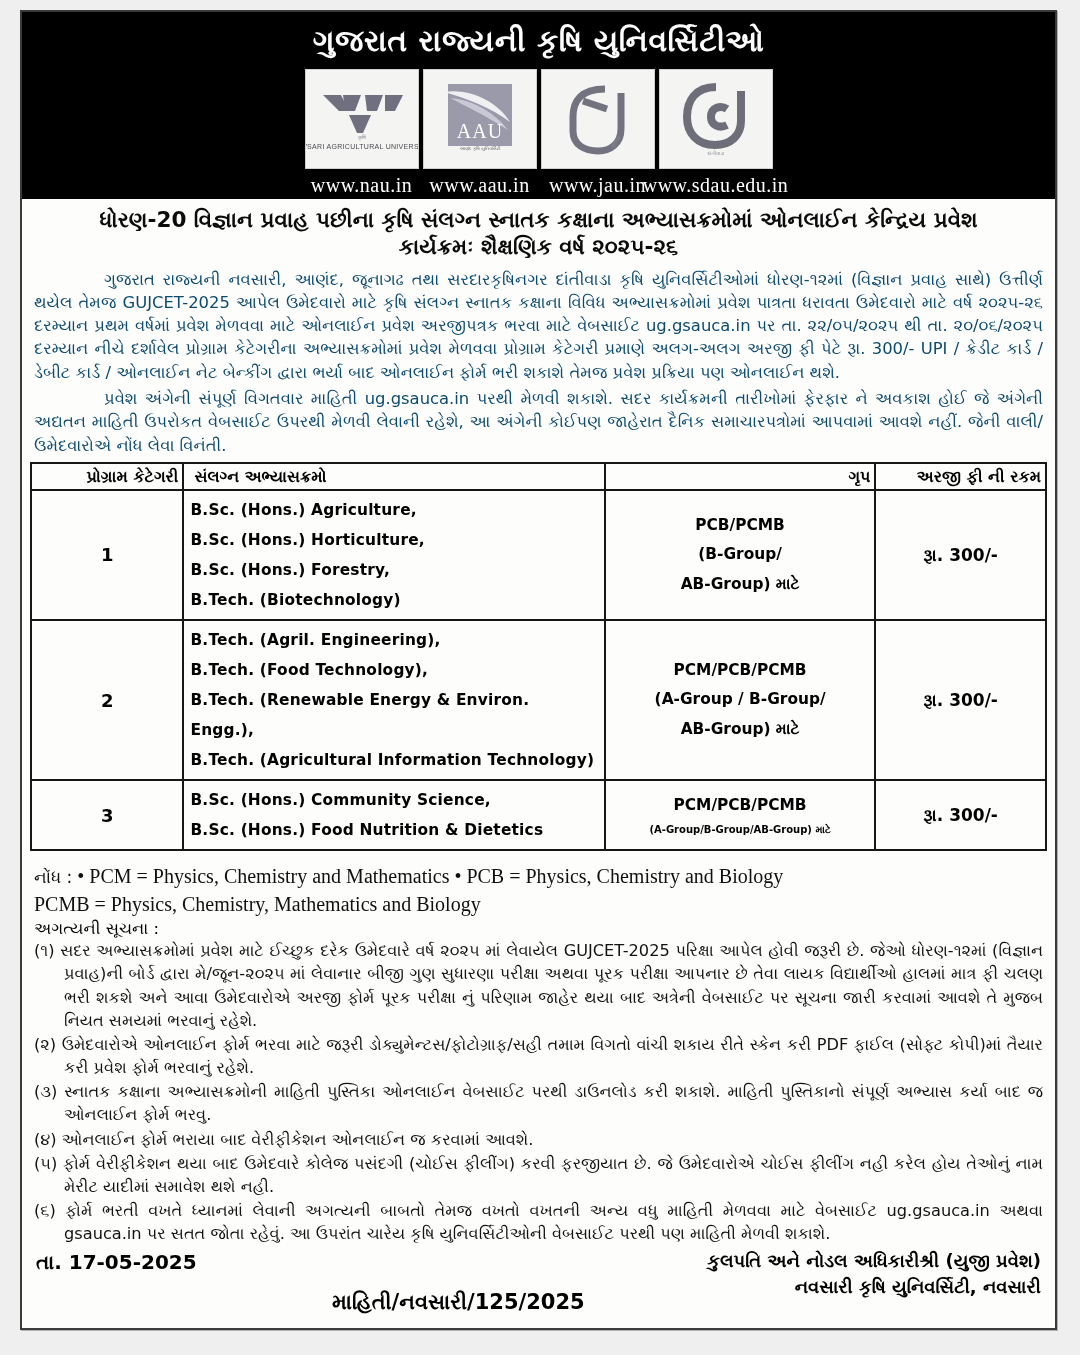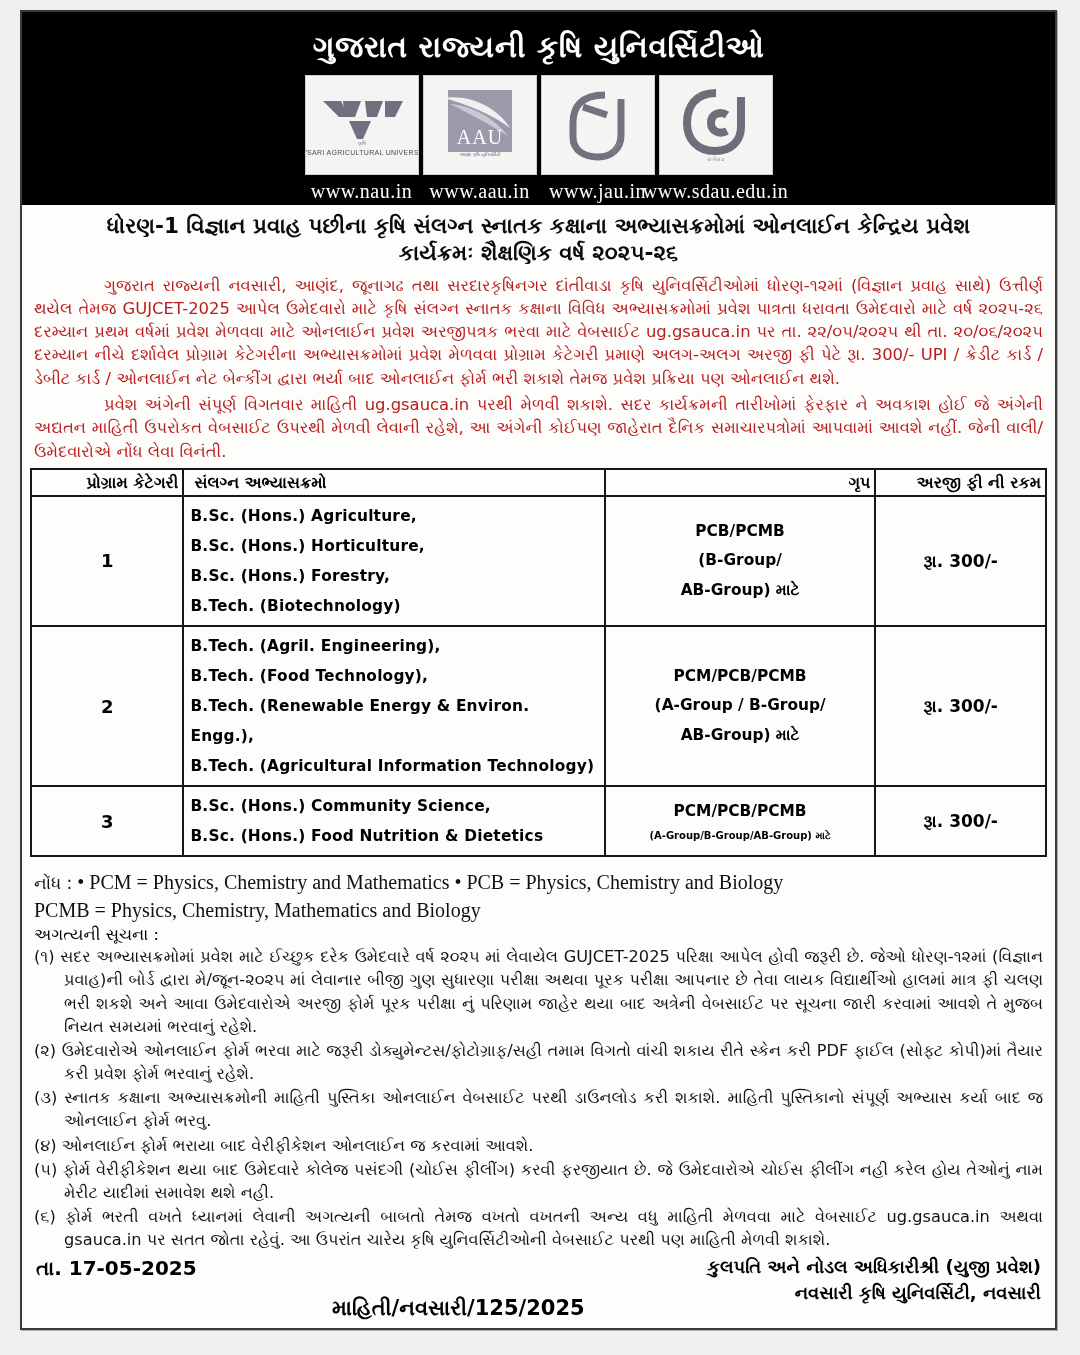--- a/index.html
+++ b/index.html
@@ -26,21 +26,21 @@
     border: 2px solid #3a3a3a;
     box-sizing: border-box;
     box-shadow: 1px 1px 0 rgba(0,0,0,.25);
     overflow: hidden;
   }
 
   
   .masthead {
     background: #000;
     color: #fff;
-    padding: 12px 0 2px 0;
+    padding: 6px 0 2px 0;
   }
   .masthead-title {
     text-align: center;
     font-family: "DejaVu Sans", sans-serif;
     font-weight: bold;
     font-size: 30px;
     letter-spacing: .5px;
     color: #ffffff;
     padding: 6px 0 10px 0;
     line-height: 1.15;
@@ -99,21 +99,21 @@
   }
 
   
   .body-wrap { padding: 2px 12px 0 12px; }
   p.gj {
     font-family: "DejaVu Sans", sans-serif;
     font-size: 16.4px;
     line-height: 1.42;
     margin: 3px 0 3px 0;
     text-align: justify;
-    color: #b91c1c;
+    color: #0c4a6e;
   }
   p.gj.indent { text-indent: 70px; }
 
   
   table.maintbl {
     border-collapse: collapse;
     width: calc(100% - 16px);
     margin: 5px 8px 0 8px;
     table-layout: fixed;
   }
@@ -286,21 +286,21 @@
             <text x="39" y="76" font-size="5" fill="#8a8a95" text-anchor="middle" font-family="DejaVu Sans">દાંતીવાડા</text>
           </svg>
         </div>
         <div class="logo-url">www.sdau.edu.in</div>
       </div>
 
     </div>
   </div>
 
   <div class="doc-heading">
-    <div>ધોરણ-1 વિજ્ઞાન પ્રવાહ પછીના કૃષિ સંલગ્ન સ્નાતક કક્ષાના અભ્યાસક્રમોમાં ઓનલાઈન કેન્દ્રિય પ્રવેશ</div>
+    <div>ધોરણ-20 વિજ્ઞાન પ્રવાહ પછીના કૃષિ સંલગ્ન સ્નાતક કક્ષાના અભ્યાસક્રમોમાં ઓનલાઈન કેન્દ્રિય પ્રવેશ</div>
     <div>કાર્યક્રમઃ શૈક્ષણિક વર્ષ ૨૦૨૫-૨૬</div>
   </div>
 
   <div class="body-wrap">
     <p class="gj indent">ગુજરાત રાજ્યની નવસારી, આણંદ, જૂનાગઢ તથા સરદારકૃષિનગર દાંતીવાડા કૃષિ યુનિવર્સિટીઓમાં ધોરણ-૧૨માં (વિજ્ઞાન પ્રવાહ સાથે) ઉત્તીર્ણ થયેલ તેમજ GUJCET-2025 આપેલ ઉમેદવારો માટે કૃષિ સંલગ્ન સ્નાતક કક્ષાના વિવિધ અભ્યાસક્રમોમાં પ્રવેશ પાત્રતા ધરાવતા ઉમેદવારો માટે વર્ષ ૨૦૨૫-૨૬ દરમ્યાન પ્રથમ વર્ષમાં પ્રવેશ મેળવવા માટે ઓનલાઈન પ્રવેશ અરજીપત્રક ભરવા માટે વેબસાઈટ ug.gsauca.in પર તા. ૨૨/૦૫/૨૦૨૫ થી તા. ૨૦/૦૬/૨૦૨૫ દરમ્યાન નીચે દર્શાવેલ પ્રોગ્રામ કેટેગરીના અભ્યાસક્રમોમાં પ્રવેશ મેળવવા પ્રોગ્રામ કેટેગરી પ્રમાણે અલગ-અલગ અરજી ફી પેટે રૂા. 300/- UPI / ક્રેડીટ કાર્ડ / ડેબીટ કાર્ડ / ઓનલાઈન નેટ બેન્કીંગ દ્વારા ભર્યા બાદ ઓનલાઈન ફોર્મ ભરી શકાશે તેમજ પ્રવેશ પ્રક્રિયા પણ ઓનલાઈન થશે.</p>
     <p class="gj indent">પ્રવેશ અંગેની સંપૂર્ણ વિગતવાર માહિતી ug.gsauca.in પરથી મેળવી શકાશે. સદર કાર્યક્રમની તારીખોમાં ફેરફાર ને અવકાશ હોઈ જે અંગેની અદ્યતન માહિતી ઉપરોકત વેબસાઈટ ઉપરથી મેળવી લેવાની રહેશે, આ અંગેની કોઈપણ જાહેરાત દૈનિક સમાચારપત્રોમાં આપવામાં આવશે નહીં. જેની વાલી/ઉમેદવારોએ નોંધ લેવા વિનંતી.</p>
   </div>
 
   <table class="maintbl">
     <colgroup>

